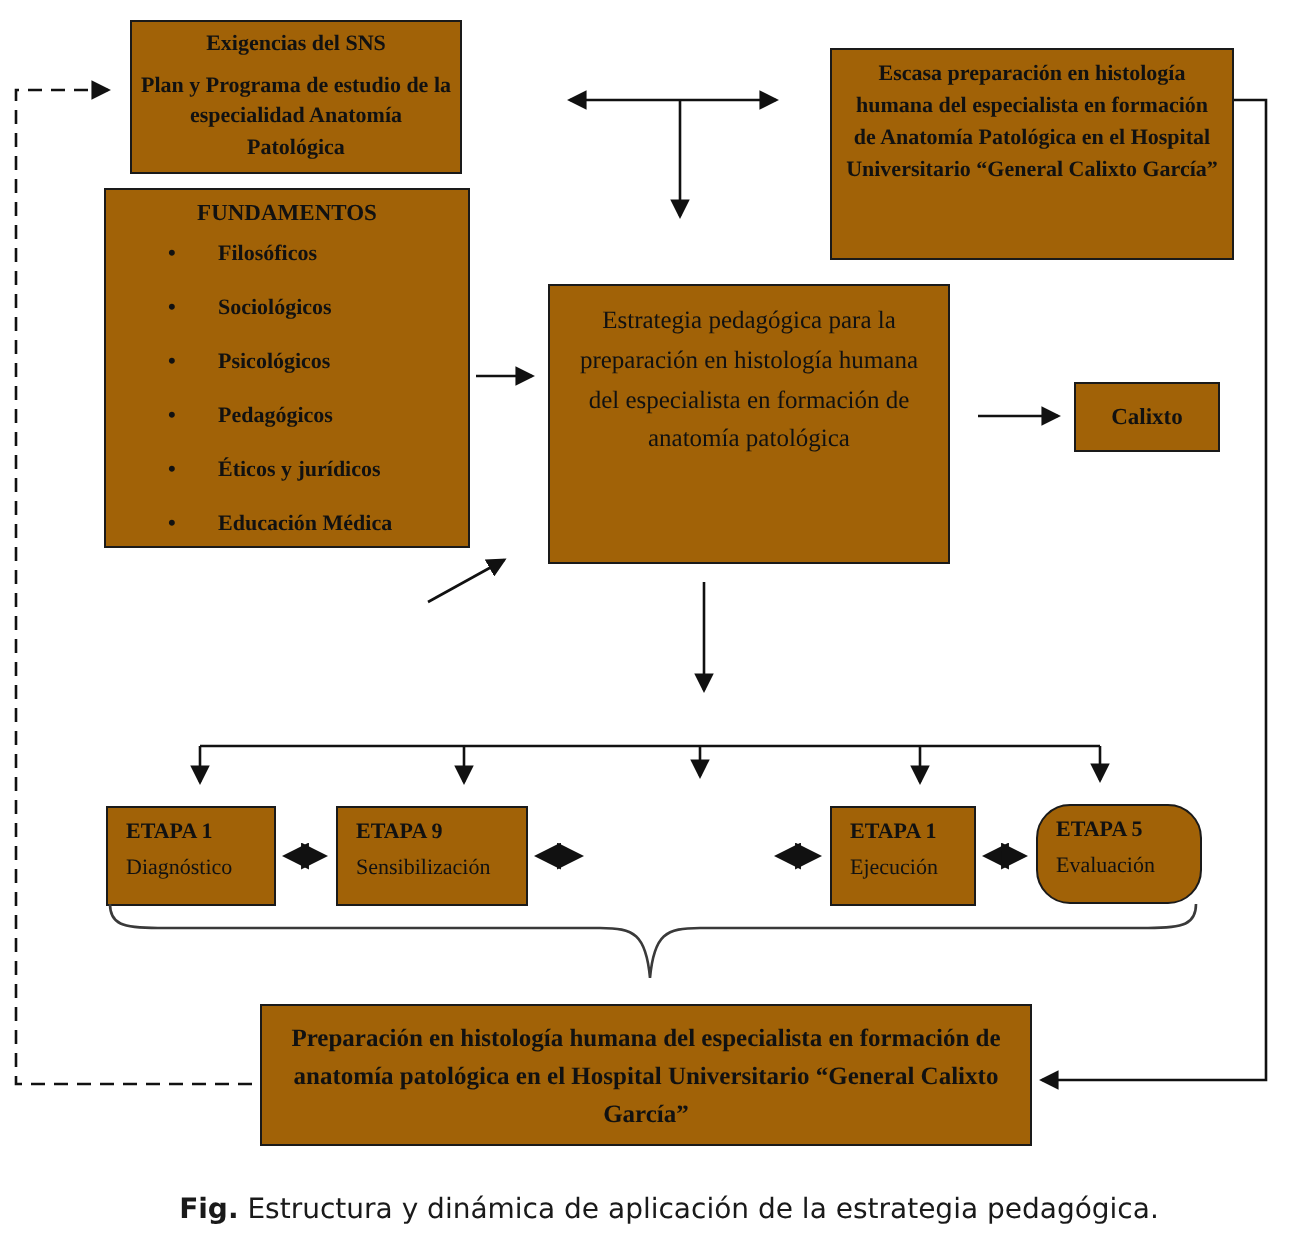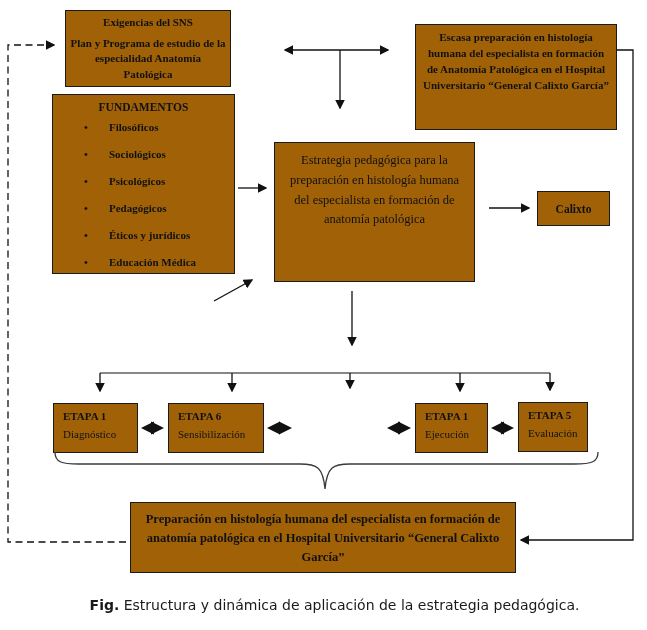--- a/index.html
+++ b/index.html
@@ -44,21 +44,21 @@
   .b-cual{left:100px;top:282px;width:107px;height:28px;display:flex;align-items:center;justify-content:center;font-weight:bold;font-size:11.5px;}
 
   
   .stage{height:50px;text-align:left;}
   .stage .st{font-weight:bold;font-size:11px;margin:6px 0 0 9px;}
   .stage .ss{font-size:11px;margin:6px 0 0 9px;}
   .s1{left:53px;top:403px;width:85px;}
   .s2{left:168px;top:403px;width:96px;}
   .s3{left:296px;top:399px;width:88px;height:53px;}
   .s4{left:415px;top:403px;width:73px;}
-  .s5{left:518px;top:402px;width:70px;}
+  .s5{left:518px;top:402px;width:83px;border-radius:17px;}
 
   
   .b-final{left:130px;top:502px;width:386px;height:71px;padding:7px 10px;font-weight:bold;line-height:1.5;}
 
   .caption{
     position:absolute;left:11px;top:597px;width:100%;
     text-align:center;
     font-family:"DejaVu Sans", sans-serif;
     font-size:14px;color:#1a1a1a;
   }
@@ -107,21 +107,21 @@
   <div class="box b-estr mid">Estrategia pedagógica para la preparación en histología humana del especialista en formación de anatomía patológica</div>
 
   <div class="box b-obj">Calixto</div>
 
 
   <div class="box stage s1">
     <div class="st">ETAPA 1</div>
     <div class="ss">Diagnóstico</div>
   </div>
   <div class="box stage s2">
-    <div class="st">ETAPA 6</div>
+    <div class="st">ETAPA 9</div>
     <div class="ss">Sensibilización</div>
   </div>
   <div class="box stage s4">
     <div class="st">ETAPA 1</div>
     <div class="ss">Ejecución</div>
   </div>
   <div class="box stage s5">
     <div class="st">ETAPA 5</div>
     <div class="ss">Evaluación</div>
   </div>

